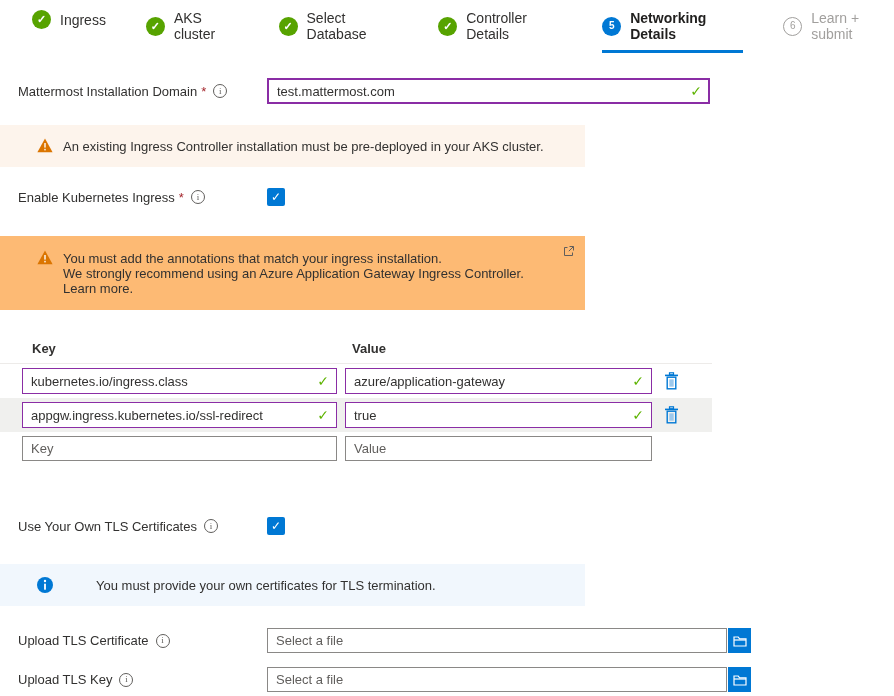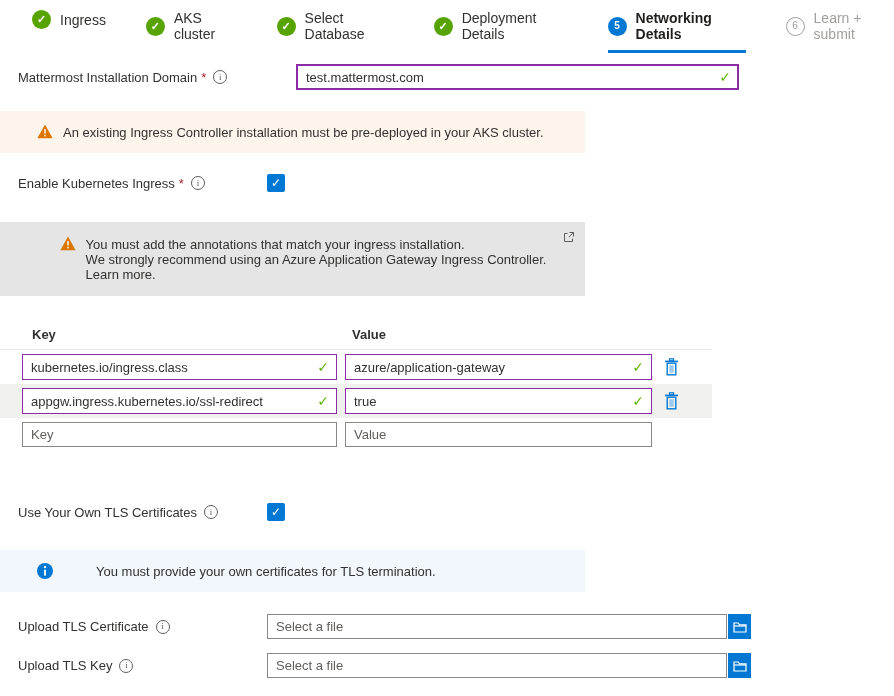--- a/index.html
+++ b/index.html
@@ -34,28 +34,28 @@
                align-items:center; justify-content:center; margin-left:7px; flex:none;
                font-family:"Liberation Serif", serif; cursor:pointer; }
 
   .input-wrap { position:relative; }
   .tb { height:26px; font-family:"Liberation Sans",sans-serif; font-size:13px;
         color:#323130; padding:0 26px 0 8px; outline:none; }
   .tb::placeholder { color:#605e5c; }
   .valid-check { position:absolute; right:8px; top:50%; transform:translateY(-50%);
                  color:#5db300; font-size:14px; pointer-events:none; }
 
-  .row-domain { margin-top:11px;gap:29px; }
+  .row-domain { margin-top:25px; }
   .domain-input { width:443px; border:2px solid #8a2da5; }
 
   
   .banner { width:585px; display:flex; align-items:flex-start; gap:10px;
             padding:13px 16px 13px 37px; position:relative; }
   .banner.warning { background:#fdf4ec; margin-top:21px; }
-  .banner.warning2 { background:#e5e5e5; margin-top:30px; padding-top:14px; padding-bottom:14px;justify-content:center; }
+  .banner.warning2 { background:#fdba74; margin-top:30px; padding-top:14px; padding-bottom:14px; }
   .banner.info { background:#f1f7fd; margin-top:29px;gap:43px; }
   .banner-text { line-height:15px; padding-top:1px; }
   .banner-text div { line-height:15px; }
   .warn-svg, .info-svg { flex:none; margin-top:0px; }
   .popout { position:absolute; top:9px; right:10px; cursor:pointer; }
 
   
   .row-ingress { margin-top:21px; }
   .row-tls { margin-top:52px; }
   .checkbox { width:18px; height:18px; background:#0078d4; border-radius:2px;
@@ -95,21 +95,21 @@
   <div class="tab">
     <span class="tab-circle complete">✓</span>
     <span class="tab-label">AKS cluster</span>
   </div>
   <div class="tab">
     <span class="tab-circle complete">✓</span>
     <span class="tab-label">Select Database</span>
   </div>
   <div class="tab">
     <span class="tab-circle complete">✓</span>
-    <span class="tab-label">Deployment Details</span>
+    <span class="tab-label">Controller Details</span>
   </div>
   <div class="tab active">
     <span class="tab-circle active">5</span>
     <span class="tab-label">Networking Details</span>
   </div>
   <div class="tab disabled">
     <span class="tab-circle disabled">6</span>
     <span class="tab-label">Learn + submit</span>
   </div>
 </div>

